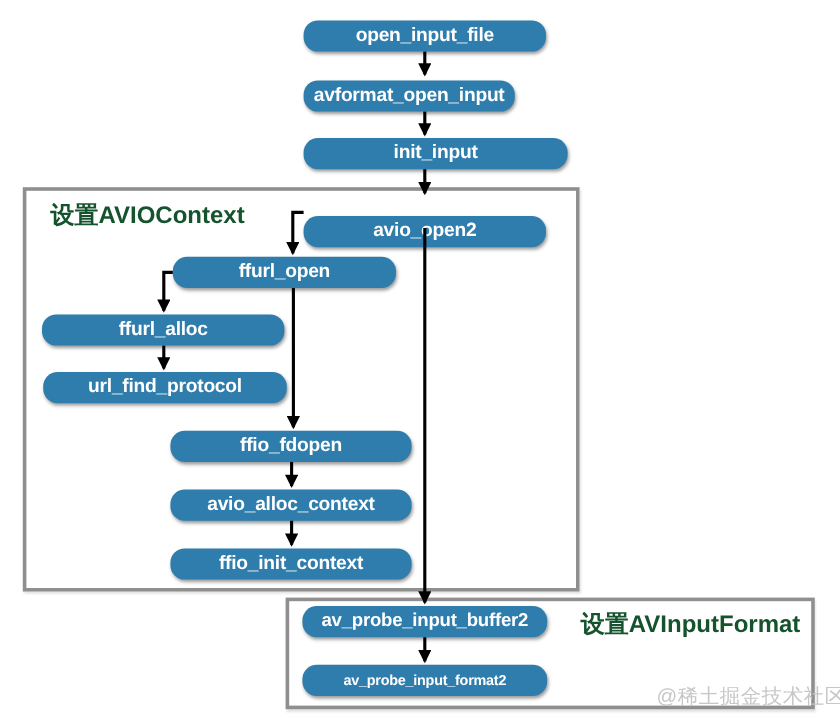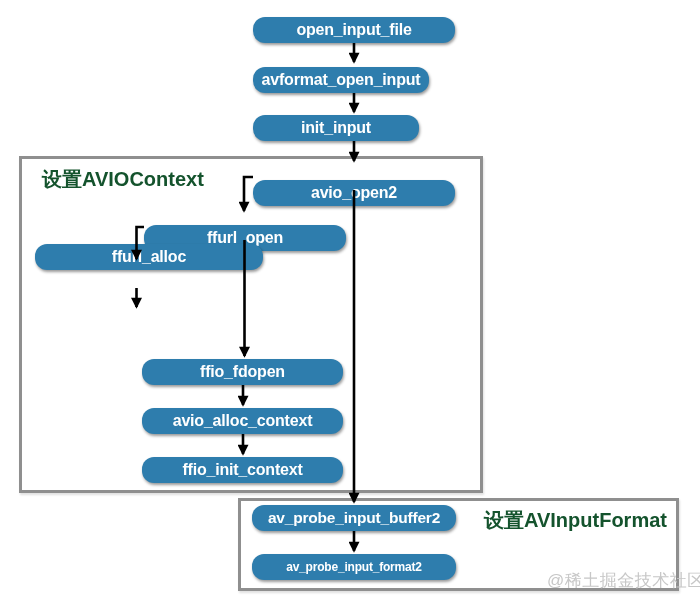--- a/index.html
+++ b/index.html
@@ -72,24 +72,25 @@
 <div class="stage">
 
   <div class="group" style="left:19px; top:156px; width:464px; height:337px;"></div>
   <div class="group-label" style="left:42px; top:166px;">设置AVIOContext</div>
 
   <div class="group" style="left:238px; top:498px; width:441px; height:93px;"></div>
   <div class="group-label" style="left:484px; top:507px;">设置AVInputFormat</div>
 
   <div class="node" style="left:253px; top:17px;  width:202px;">open_input_file</div>
   <div class="node" style="left:253px; top:67px;  width:176px;">avformat_open_input</div>
-  <div class="node" style="left:253px; top:115px; width:166px;">init_input</div>
+  <div class="node" style="left:253px; top:115px; width:220px;">init_input</div>
   <div class="node" style="left:253px; top:180px; width:202px;">avio_open2</div>
-  <div class="node" style="left:144px; top:225px; width:202px;">ffurl_open</div>
-  <div class="node" style="left:35px;  top:244px; width:228px;">ffurl_alloc</div>
+  <div class="node" style="left:144px; top:214px; width:186px;">ffurl_open</div>
+  <div class="node" style="left:35px;  top:262px; width:202px;">ffurl_alloc</div>
+  <div class="node" style="left:36px;  top:310px; width:203px;">url_find_protocol</div>
   <div class="node" style="left:142px; top:359px; width:201px;">ffio_fdopen</div>
   <div class="node" style="left:142px; top:408px; width:201px;">avio_alloc_context</div>
   <div class="node" style="left:142px; top:457px; width:201px;">ffio_init_context</div>
   <div class="node" style="left:252px; top:505px; width:204px; font-size:15.5px;text-align:center;">av_probe_input_buffer2</div>
   <div class="node" style="left:252px; top:554px; width:204px; font-size:12px;">av_probe_input_format2</div>
 
   <svg class="edges-svg" viewBox="0 0 700 606" xmlns="http://www.w3.org/2000/svg">
     <defs>
       <marker id="arrow" viewBox="0 0 10 10" refX="8.5" refY="5" markerWidth="13" markerHeight="11" orient="auto" markerUnits="userSpaceOnUse">
         <path d="M0,0 L10,5 L0,10 Z" style="fill:#000000; stroke:none;"></path>

